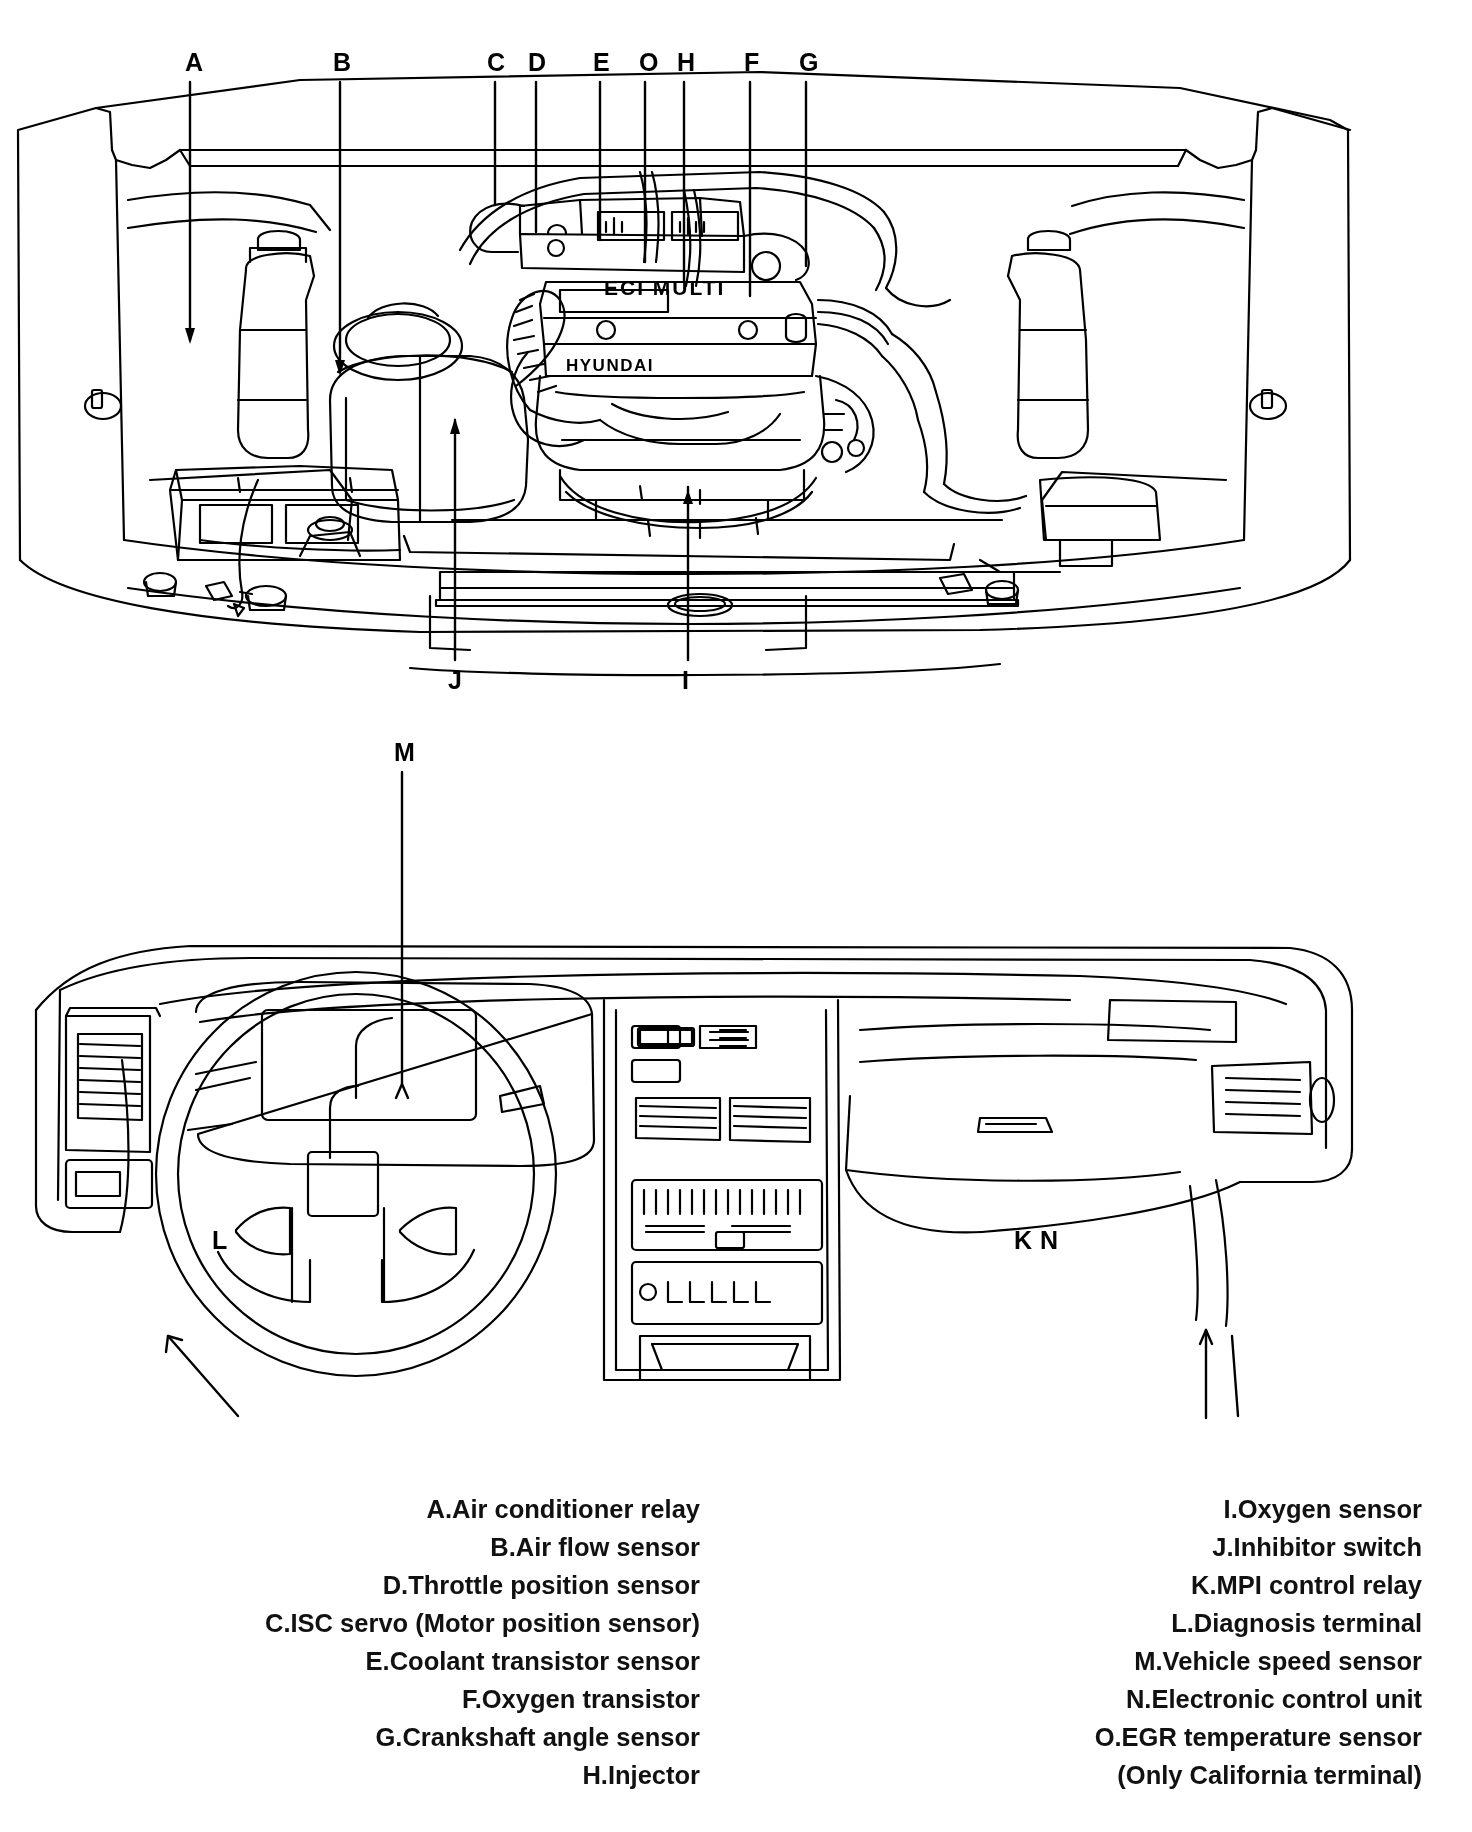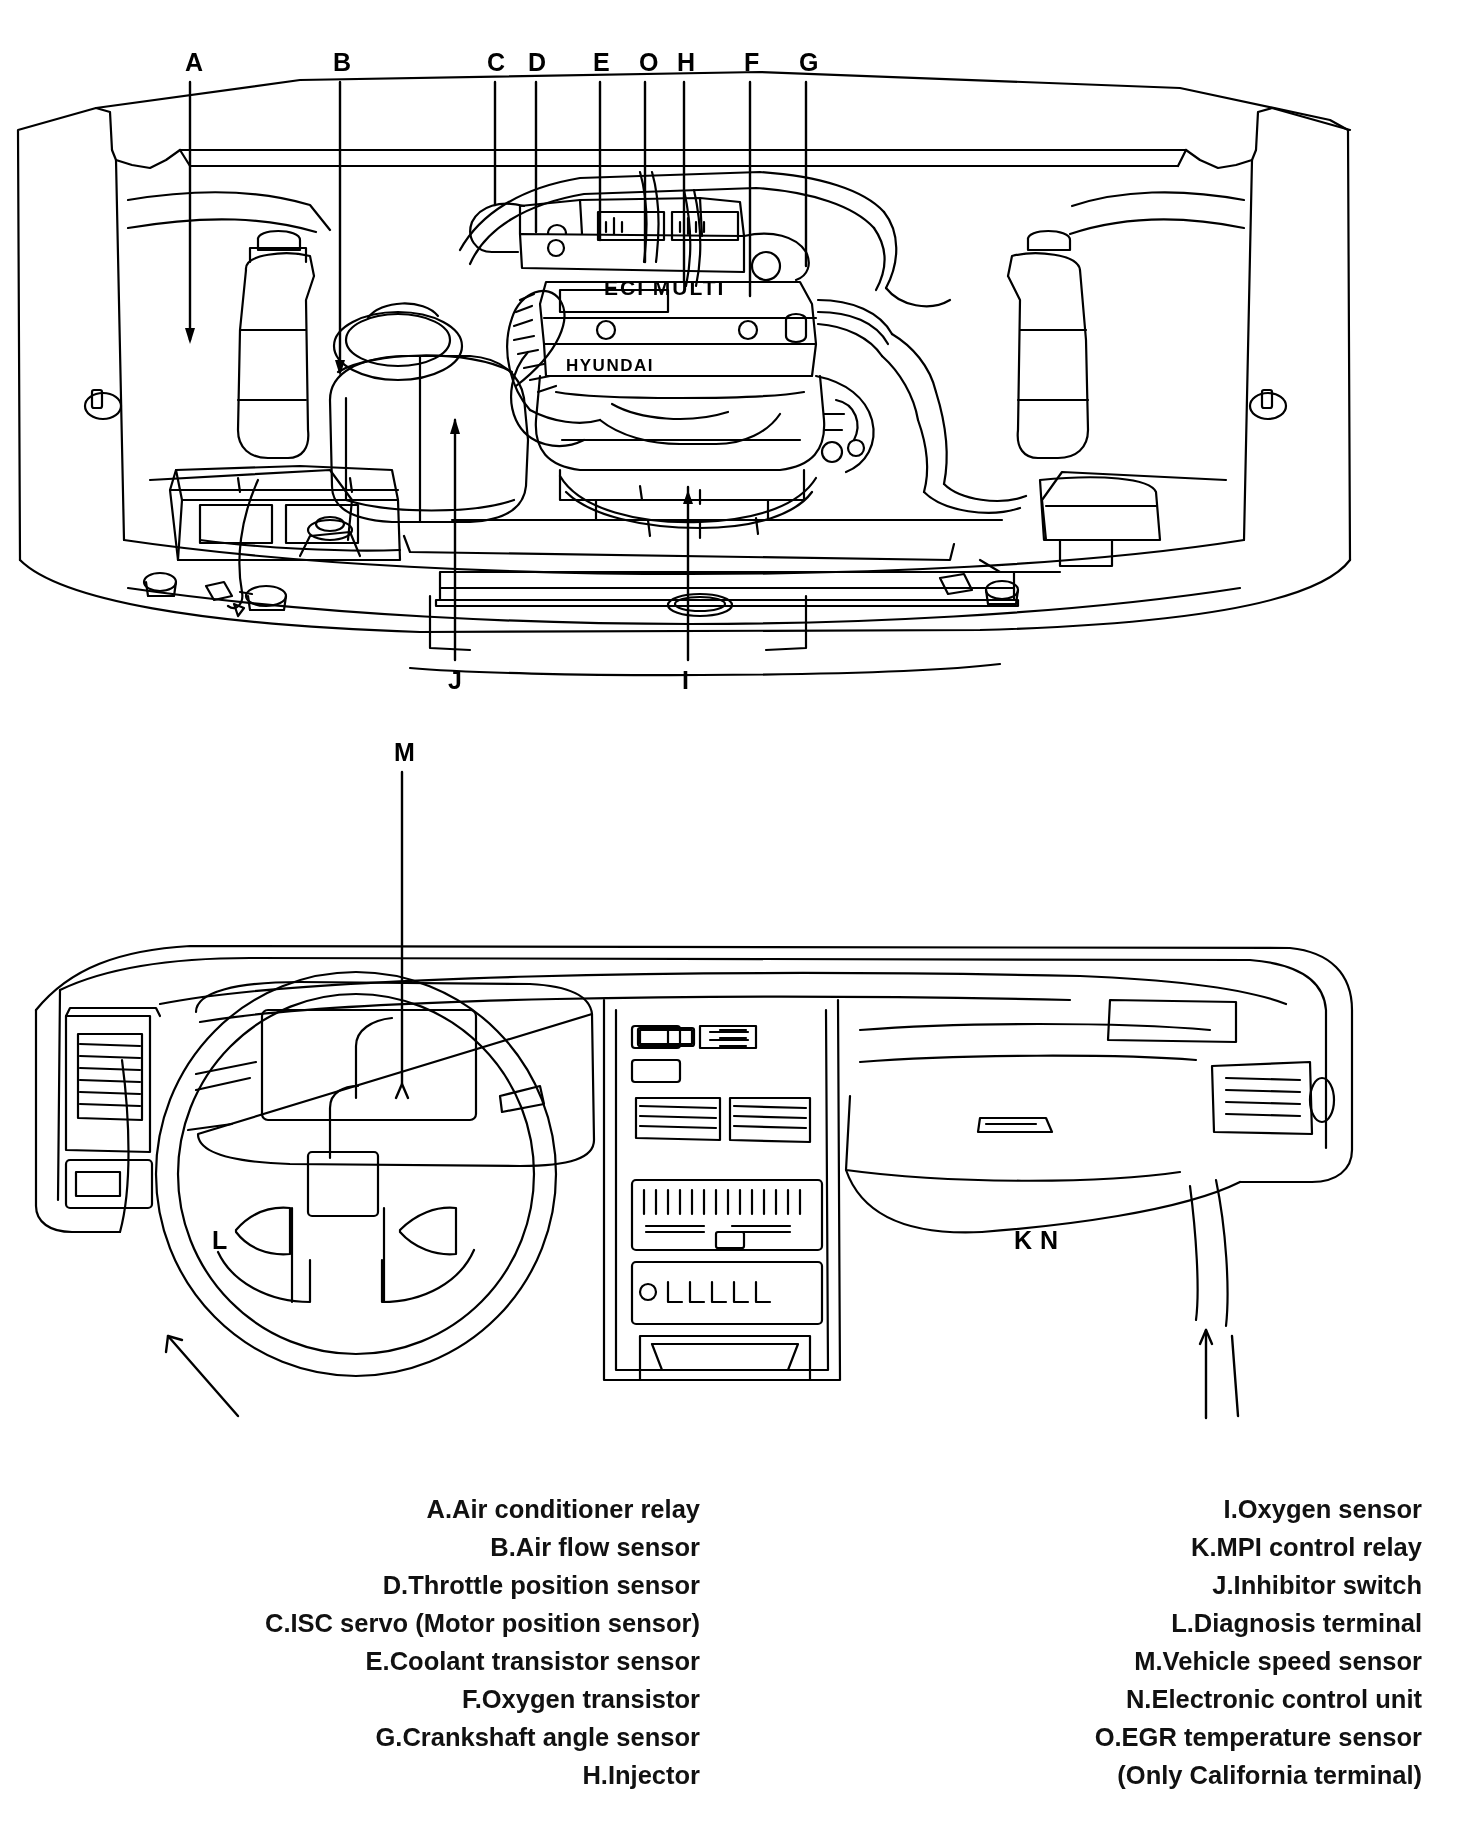--- a/index.html
+++ b/index.html
@@ -426,22 +426,22 @@
       <div class="legend-item"><span class="key">B.</span><span>Air flow sensor</span></div>
       <div class="legend-item"><span class="key">D.</span><span>Throttle position sensor</span></div>
       <div class="legend-item"><span class="key">C.</span><span>ISC servo (Motor position sensor)</span></div>
       <div class="legend-item"><span class="key">E.</span><span>Coolant transistor sensor</span></div>
       <div class="legend-item"><span class="key">F.</span><span>Oxygen transistor</span></div>
       <div class="legend-item"><span class="key">G.</span><span>Crankshaft angle sensor</span></div>
       <div class="legend-item"><span class="key">H.</span><span>Injector</span></div>
     </div>
     <div class="legend-col right">
       <div class="legend-item"><span class="key">I.</span><span>Oxygen sensor</span></div>
+      <div class="legend-item"><span class="key">J.</span><span>Inhibitor switch</span></div>
       <div class="legend-item"><span class="key">K.</span><span>MPI control relay</span></div>
-      <div class="legend-item"><span class="key">J.</span><span>Inhibitor switch</span></div>
       <div class="legend-item"><span class="key">L.</span><span>Diagnosis terminal</span></div>
       <div class="legend-item"><span class="key">M.</span><span>Vehicle speed sensor</span></div>
       <div class="legend-item"><span class="key">N.</span><span>Electronic control unit</span></div>
       <div class="legend-item"><span class="key">O.</span><span>EGR temperature sensor</span></div>
       <div class="legend-sub">(Only California terminal)</div>
     </div>
   </div>
 
 </div>
 

